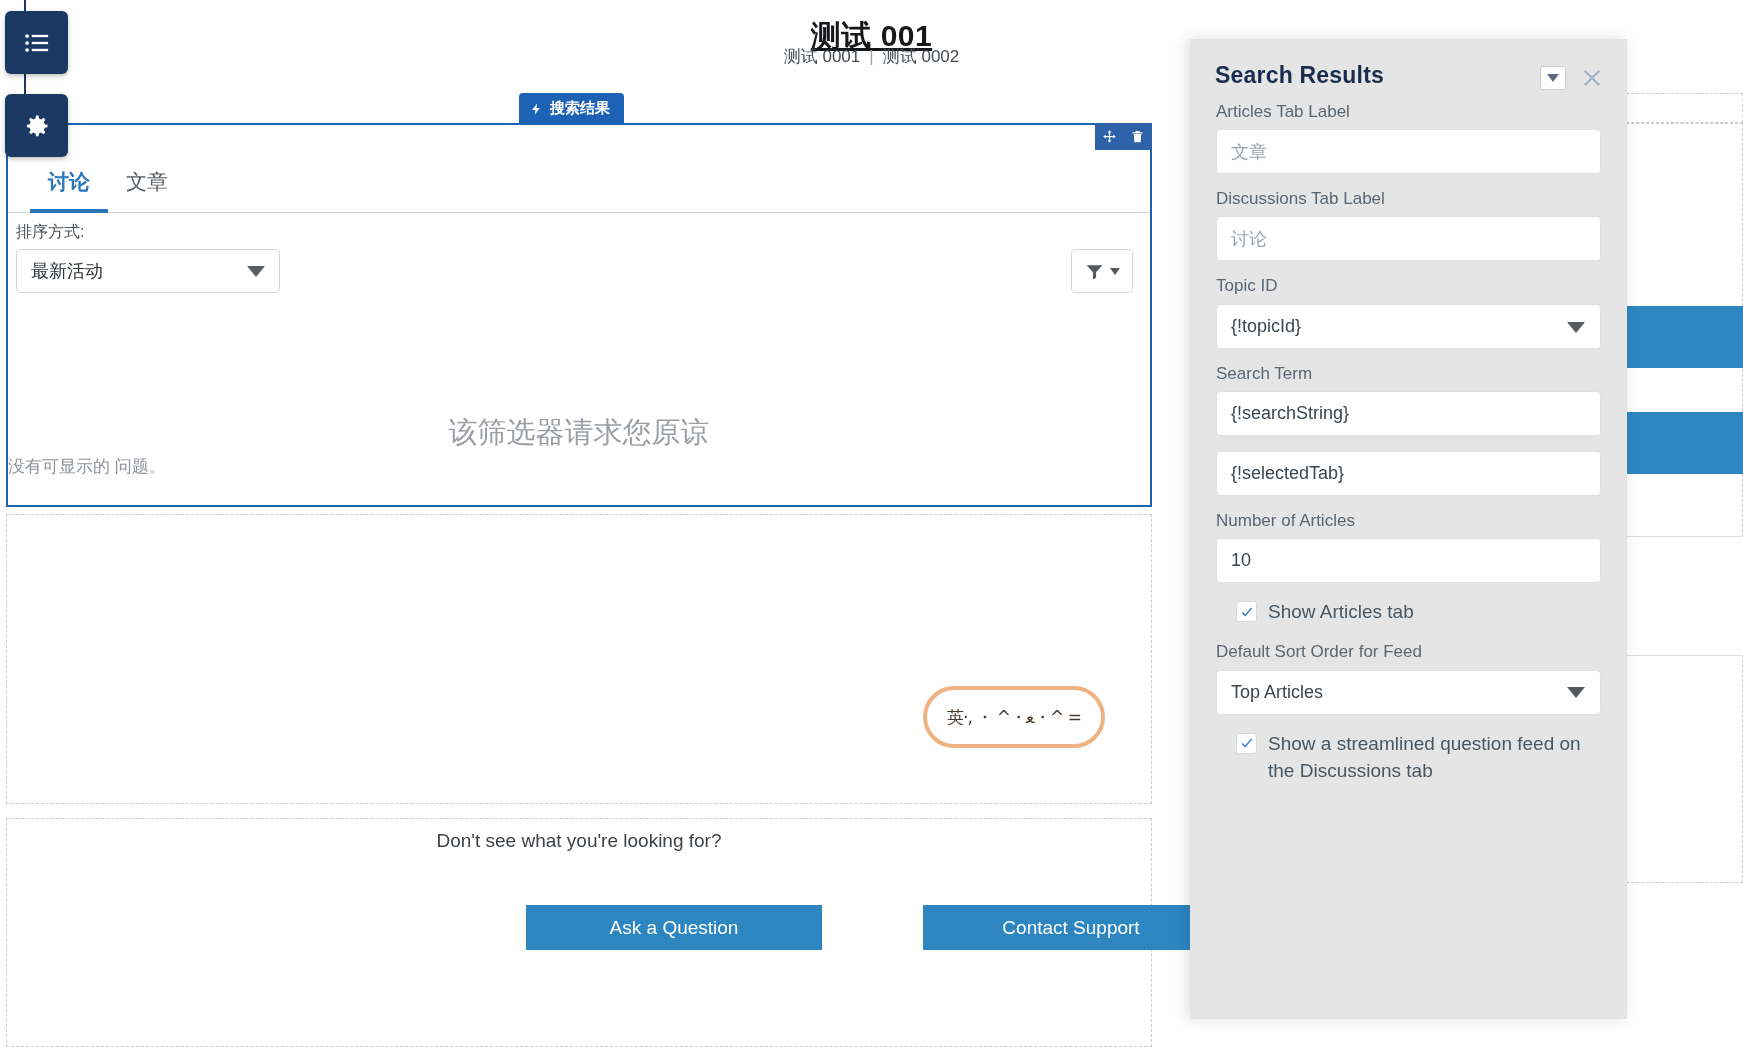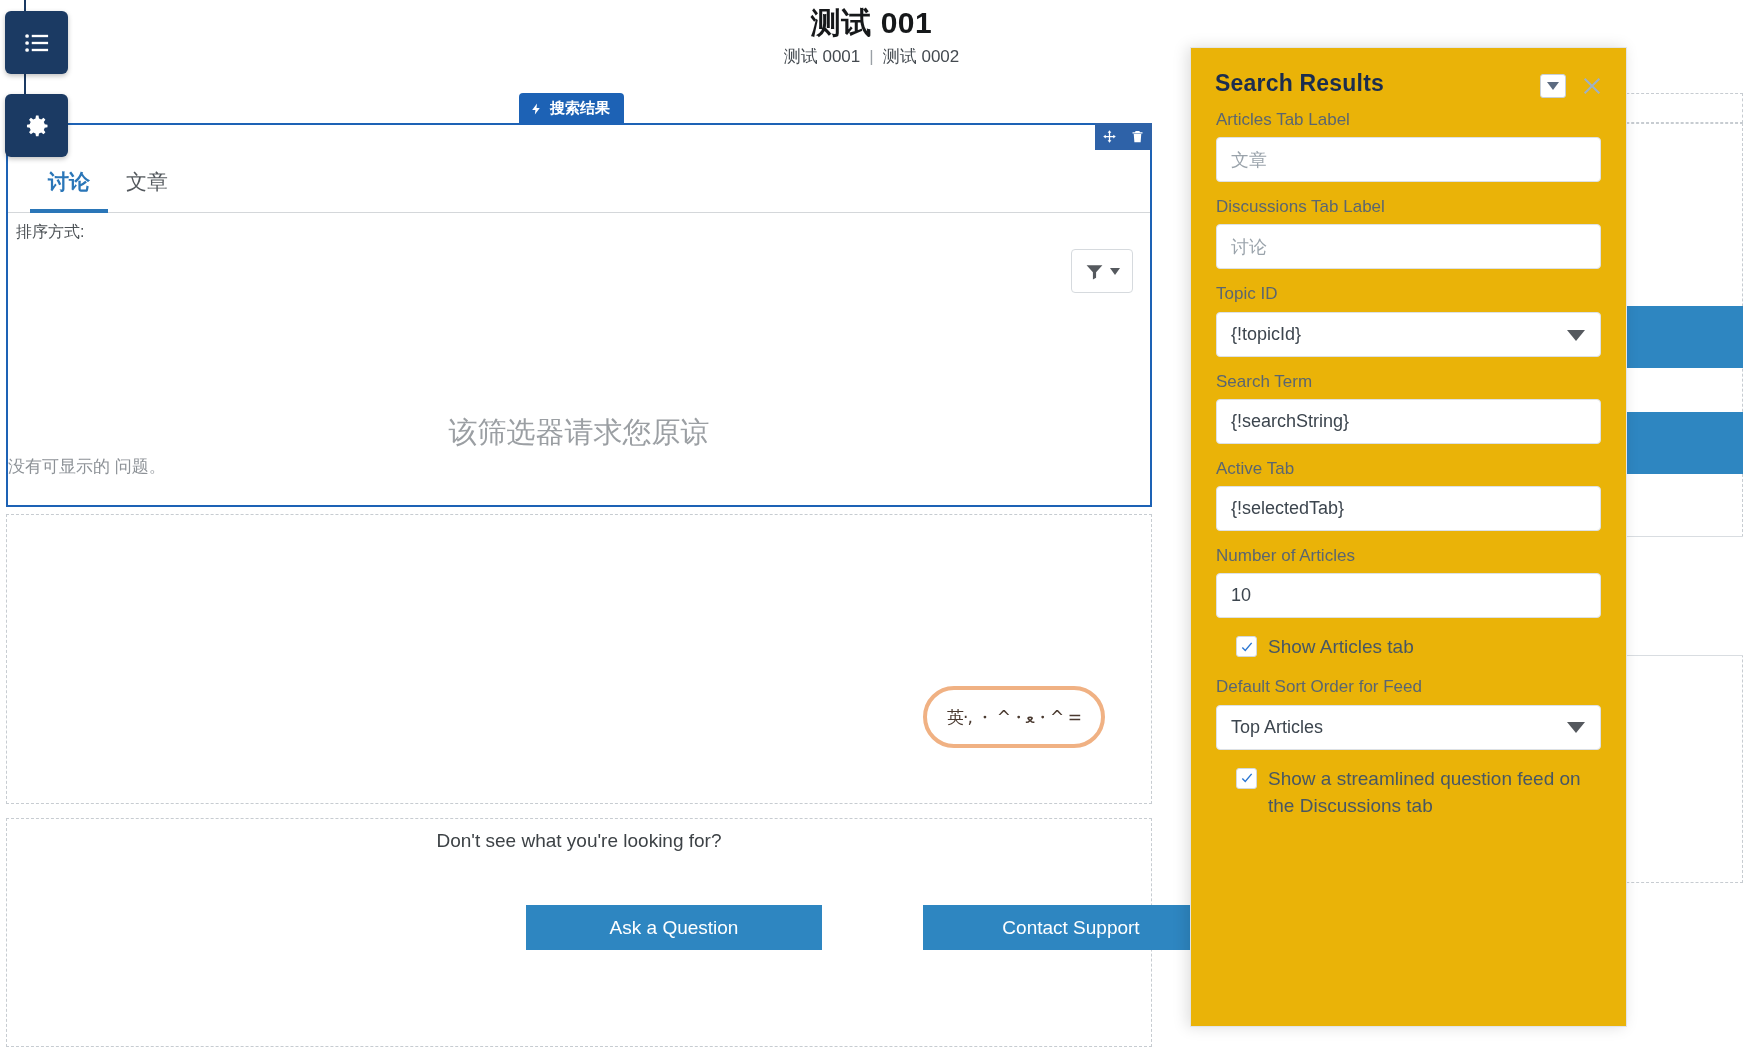--- a/index.html
+++ b/index.html
@@ -46,21 +46,22 @@
 
   
   .page-title {
     position: absolute;
     left: 0; right: 0; top: 0;
     text-align: center;
     font-size: 30px;
     font-weight: bold;
     color: #16181a;
     letter-spacing: .5px;
-    padding-top: 3px;
+    padding-top: 16px;
+    text-decoration: underline;
   }
   .page-sub {
     position: absolute;
     left: 0; right: 0; top: 45px;
     text-align: center;
     font-size: 17px;
     color: #444a50;
   }
   .page-sub .sep { color: #9aa0a6; padding: 0 9px; }
 
@@ -260,23 +261,23 @@
     width: 181px; height: 760px;
   }
   #side-dashed-top {
     left: 1562px; top: 93px;
     width: 181px; height: 30px;
   }
 
   
   #panel {
     position: absolute;
-    left: 1190px; top: 47px;
+    left: 1190px; top: 39px;
     width: 437px; height: 980px;
-    background: #eab308;
+    background: #e5e5e5;
     border: 1px solid #e2e5e8;
     box-shadow: -3px 0 14px rgba(0,0,0,.13);
     z-index: 60;
     overflow: hidden;
   }
   #panel-header {
     position: relative;
     height: 62px;
     padding: 22px 22px 0 24px;
     display: flex; align-items: flex-start;
@@ -409,20 +410,24 @@
           <path d="M9 3 h6 l1 2 h4 v2 H4 V5 h4 z M6 8 h12 l-1 13 H7 z"></path>
         </svg>
     </div>
 
     <div class="tabs">
       <div class="tab active">讨论</div>
       <div class="tab">文章</div>
     </div>
 
     <div class="sort-label">排序方式:</div>
+    <div class="sort-select">
+      <span>最新活动</span>
+      <span class="caret"></span>
+    </div>
 
     <div class="filter-btn">
       <svg viewBox="0 0 24 24">
           <path d="M2 4 h20 l-8 9 v7 l-4 2 v-9 z"></path>
         </svg>
       <span class="mini-caret"></span>
     </div>
 
     <div class="empty-main">该筛选器请求您原谅</div>
     <div class="empty-sub">没有可显示的 问题。</div>
@@ -486,21 +491,20 @@
           <span class="caret"></span>
         </div>
       </div>
 
       <div class="field">
         <div class="field-label">Search Term</div>
         <div class="field-input">{!searchString}</div>
       </div>
 
       <div class="field">
-        <div class="field-label">Active Tab</div>
         <div class="field-input">{!selectedTab}</div>
       </div>
 
       <div class="field">
         <div class="field-label">Number of Articles</div>
         <div class="field-input">10</div>
       </div>
 
       <div class="check-row">
         <div class="check-box">

